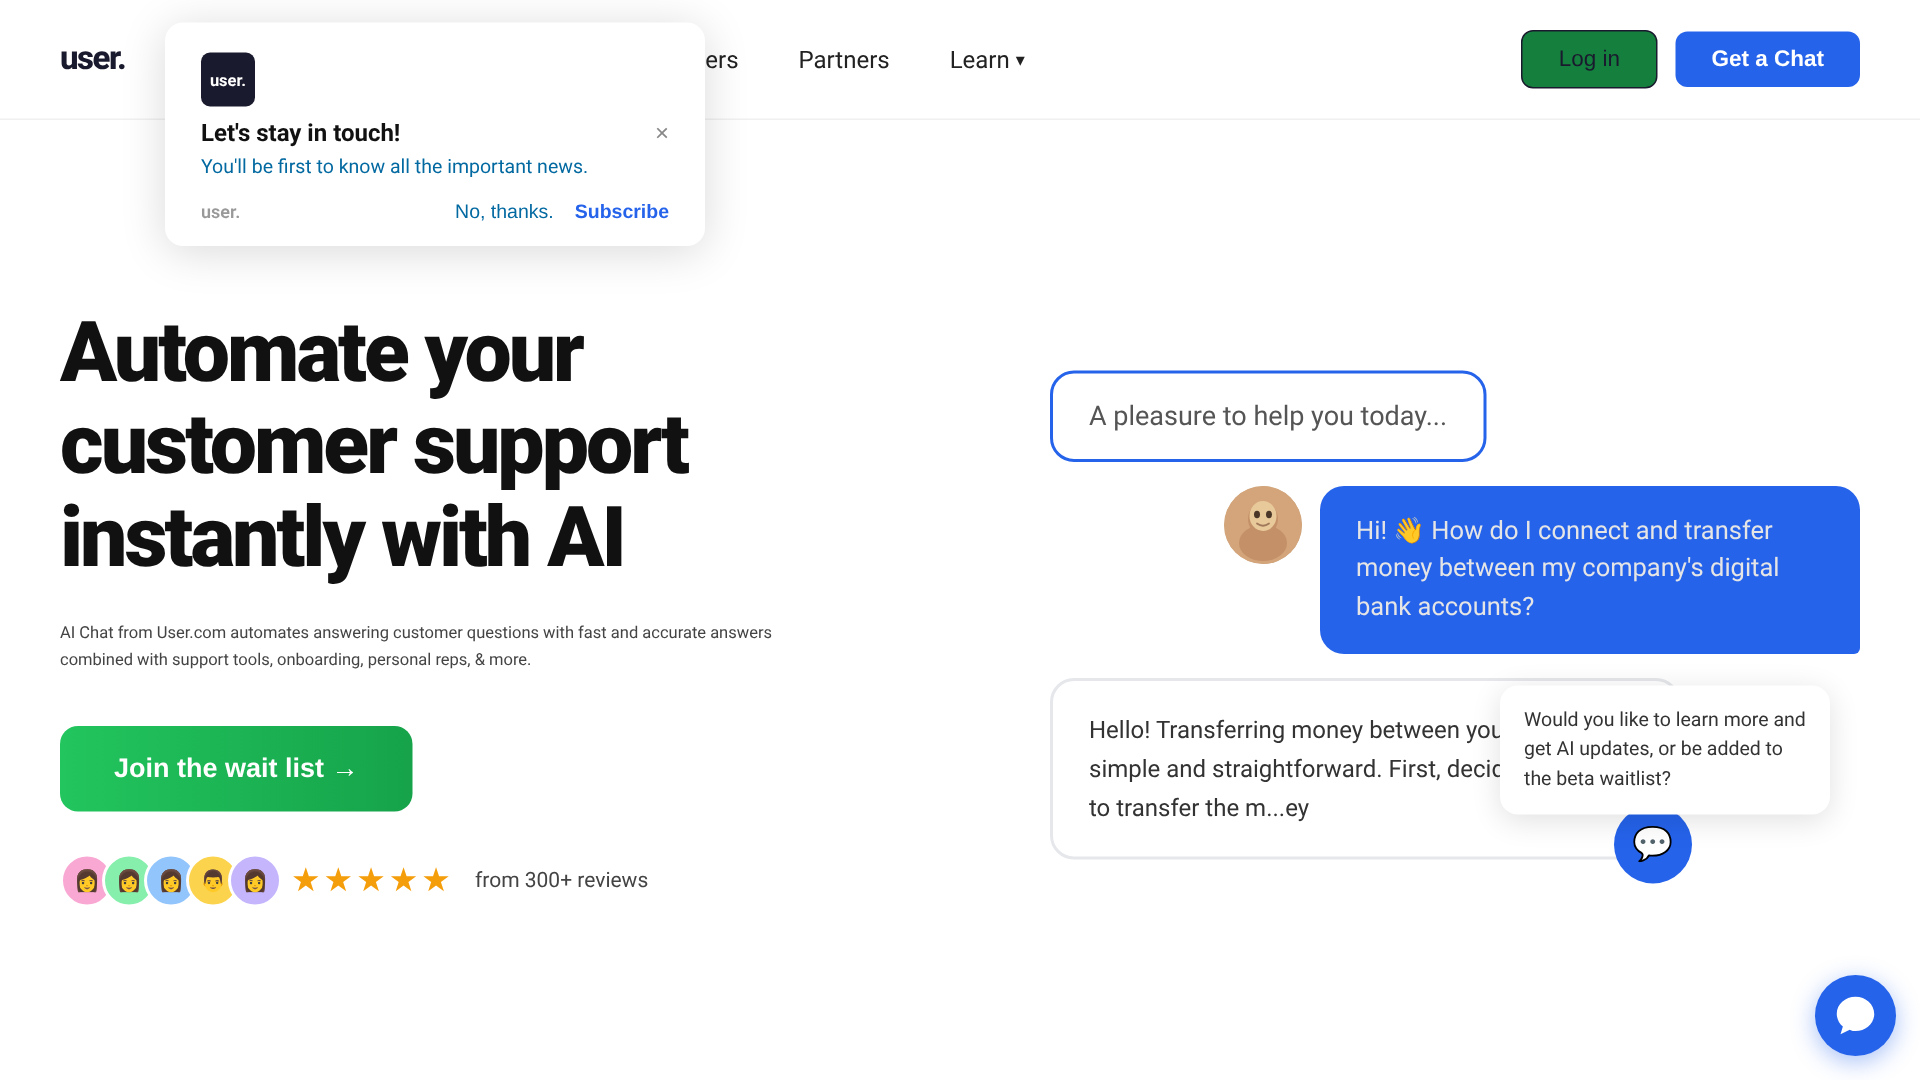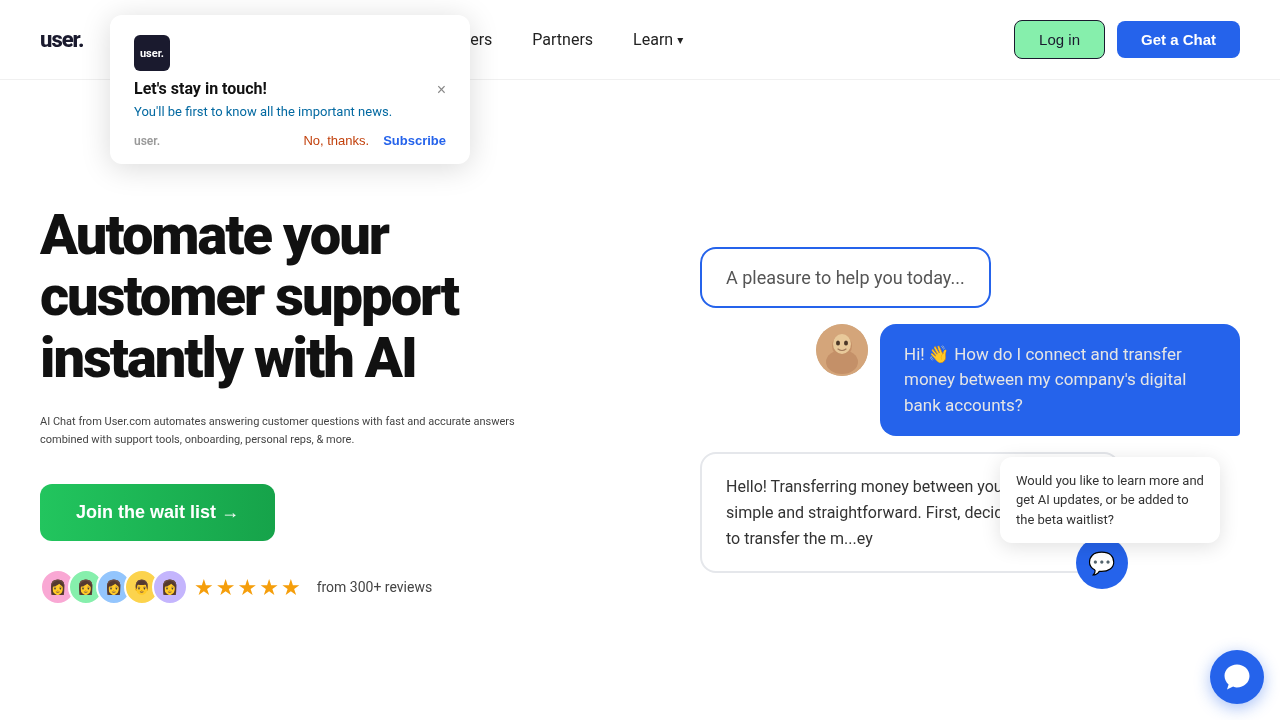--- a/index.html
+++ b/index.html
@@ -41,21 +41,21 @@
       text-decoration: none;
       cursor: pointer;
       display: flex;
       align-items: center;
       gap: 4px;
     }
     .nav-link .chevron { font-size: 12px; }
     .nav-actions { display: flex; gap: 12px; align-items: center; }
     .btn-login {
       border: 1.5px solid #1a1a2e;
-      background: #86efac;
+      background: #15803d;
       color: #1a1a2e;
       padding: 10px 24px;
       border-radius: 8px;
       font-size: 15px;
       font-weight: 500;
       cursor: pointer;
       text-align: right;
     }
     .btn-demo {
       background: #2563eb;
@@ -128,21 +128,21 @@
       align-items: center;
     }
     .popup-logo-small {
       font-size: 12px;
       color: #999;
       font-weight: 600;
     }
     .popup-actions { display: flex; gap: 14px; align-items: center; }
     .btn-no {
       font-size: 13px;
-      color: #c2410c;
+      color: #0369a1;
       cursor: pointer;
       background: none;
       border: none;
     }
     .btn-subscribe {
       font-size: 13px;
       color: #2563eb;
       font-weight: 600;
       cursor: pointer;
       background: none;

